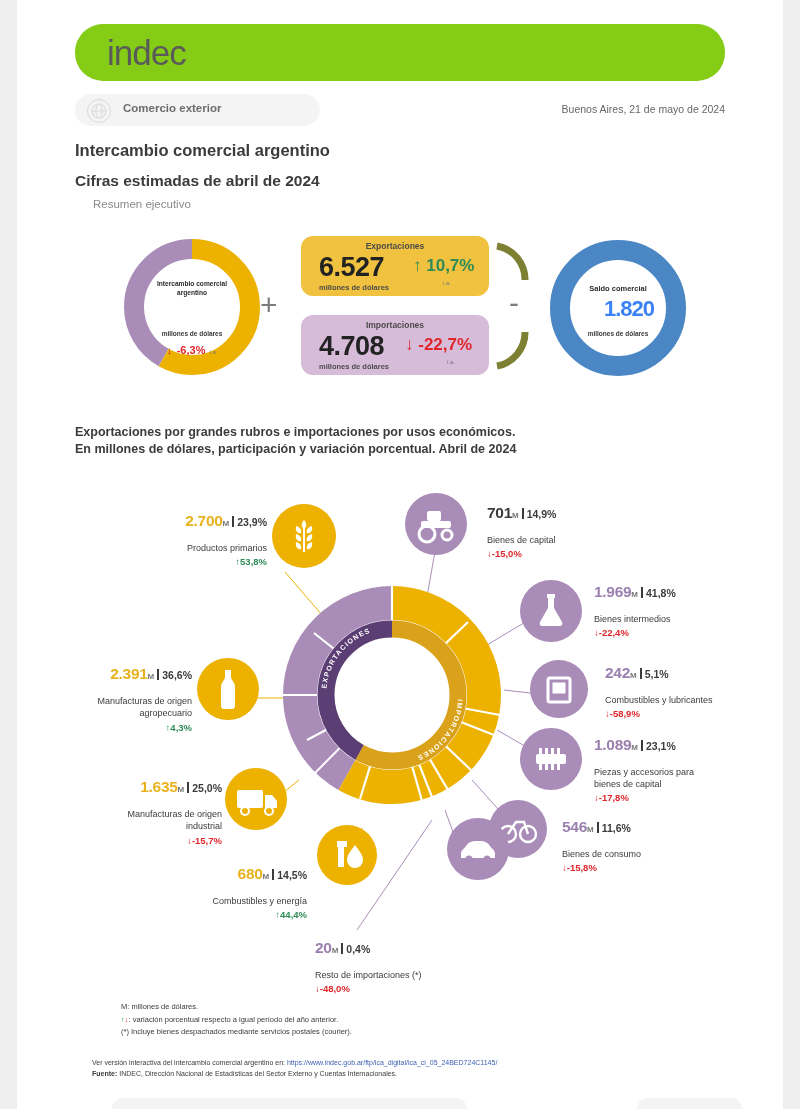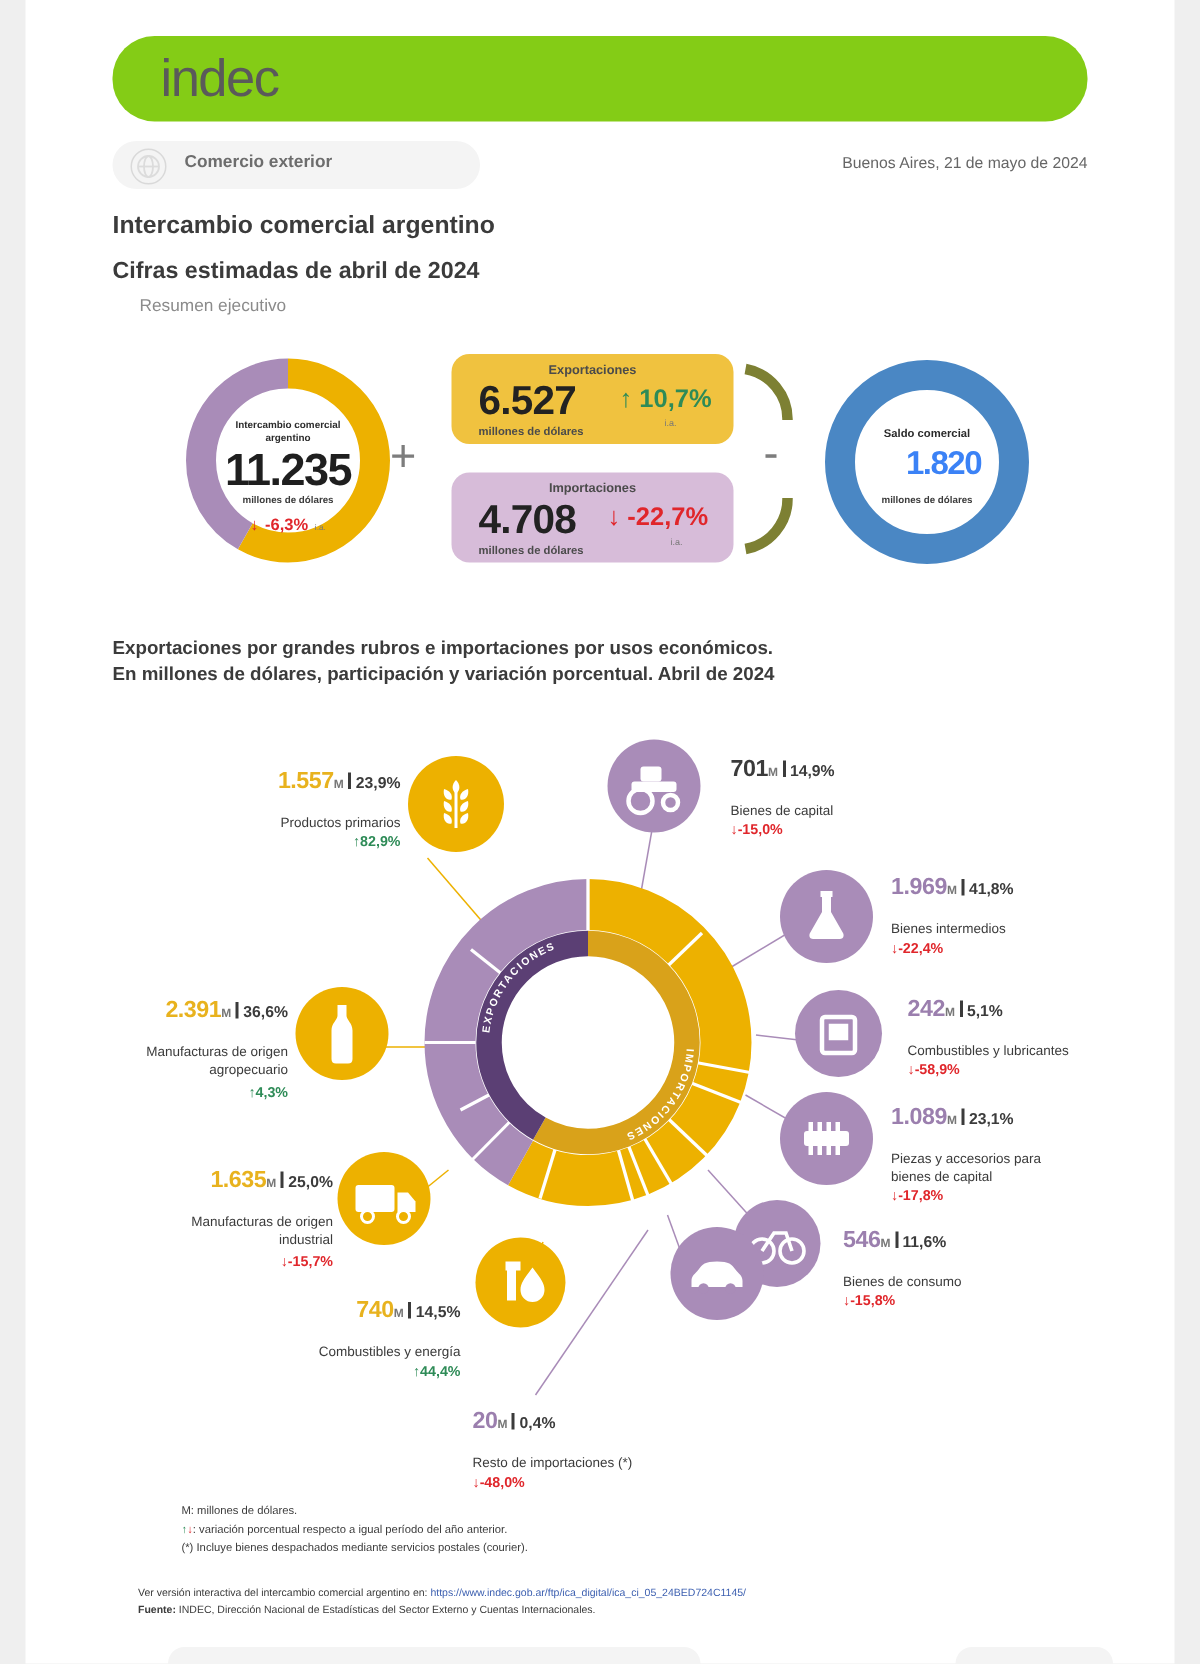--- a/index.html
+++ b/index.html
@@ -136,21 +136,20 @@
   <div class="summary">
 
     <div style="position:absolute;left:100px;top:14px;">
       <svg width="150" height="150" viewBox="0 0 150 150">
         <circle cx="75" cy="75" r="58" fill="none" stroke="#edb100" stroke-width="20" stroke-dasharray="211.7 152.6" transform="rotate(-90 75 75)"></circle>
         <circle cx="75" cy="75" r="58" fill="none" stroke="#a98cb8" stroke-width="20" stroke-dasharray="152.6 211.7" stroke-dashoffset="-211.7" transform="rotate(-90 75 75)"></circle>
       </svg>
       <div style="position:absolute;left:0;top:48px;width:150px;text-align:center;">
         <span style="font-size:6.6px;font-weight:bold;color:#2b2b2b;display:inline-block;line-height:8.5px;width:78px;">Intercambio comercial argentino</span>
       </div>
-      <div style="position:absolute;left:0;top:65px;width:150px;text-align:center;font-size:30px;font-weight:bold;color:#1f1f1f;letter-spacing:-1px;">11.235</div>
       <div style="position:absolute;left:0;top:98px;width:150px;text-align:center;font-size:6.5px;font-weight:bold;color:#3b3b3b;">millones de dólares</div>
       <div style="position:absolute;left:0;top:108px;width:150px;text-align:center;">
         <span style="color:#e0262b;font-size:11px;font-weight:bold;">↓</span>
         <span style="color:#e0262b;font-size:11px;font-weight:bold;">-6,3%</span>
         <span style="font-size:5.5px;color:#777;">i.a.</span>
       </div>
     </div>
 
     <div class="plus-sign">+</div>
     <div class="minus-sign">-</div>
@@ -265,23 +264,23 @@
         <g fill="#ffffff">
           <rect x="31" y="18" width="2" height="30"></rect>
           <path d="M32 16c3 3 3 7 0 9-3-2-3-6 0-9z"></path>
           <path d="M24 22c4 1 6 4 5 7-3 1-6-2-5-7zM40 22c-4 1-6 4-5 7 3 1 6-2 5-7z"></path>
           <path d="M24 30c4 1 6 4 5 7-3 1-6-2-5-7zM40 30c-4 1-6 4-5 7 3 1 6-2 5-7z"></path>
           <path d="M24 38c4 1 6 4 5 7-3 1-6-2-5-7zM40 38c-4 1-6 4-5 7 3 1 6-2 5-7z"></path>
         </g>
       </svg>
     </div>
     <div class="lbl" style="left:80px;top:32px;width:170px;text-align:right;">
-      <div><span class="val exp-val">1.557</span><span class="unit">M</span><span class="bar"></span><span class="share">23,9%</span></div>
+      <div><span class="val exp-val">2.700</span><span class="unit">M</span><span class="bar"></span><span class="share">23,9%</span></div>
       <div class="name">Productos primarios</div>
-      <div class="var up"><span>↑</span><span>82,9%</span></div>
+      <div class="var up"><span>↑</span><span>53,8%</span></div>
     </div>
 
     <div class="icon-circle" style="left:180px;top:178px;width:62px;height:62px;background:#edb100;">
       <svg width="62" height="62" viewBox="0 0 62 62">
         <path fill="#ffffff" d="M28 12h6v7c0 3 4 5 4 10v19c0 2-1 3-3 3h-8c-2 0-3-1-3-3V29c0-5 4-7 4-10v-7z"></path>
       </svg>
     </div>
     <div class="lbl" style="left:10px;top:185px;width:165px;text-align:right;">
       <div><span class="val exp-val">2.391</span><span class="unit">M</span><span class="bar"></span><span class="share">36,6%</span></div>
       <div class="name" style="width:120px;display:inline-block;">Manufacturas de origen agropecuario</div>
@@ -306,21 +305,21 @@
 
     <div class="icon-circle" style="left:300px;top:345px;width:60px;height:60px;background:#edb100;">
       <svg width="60" height="60" viewBox="0 0 60 60">
         <g fill="#ffffff">
           <path d="M20 16h10v6h-3v20h-6V22h-1z"></path>
           <path d="M38 20c5 7 8 10 8 15a8 8 0 0 1-16 0c0-5 3-8 8-15z"></path>
         </g>
       </svg>
     </div>
     <div class="lbl" style="left:110px;top:385px;width:180px;text-align:right;">
-      <div><span class="val exp-val">740</span><span class="unit">M</span><span class="bar"></span><span class="share">14,5%</span></div>
+      <div><span class="val exp-val">680</span><span class="unit">M</span><span class="bar"></span><span class="share">14,5%</span></div>
       <div class="name">Combustibles y energía</div>
       <div class="var up"><span>↑</span><span>44,4%</span></div>
     </div>
 
     <div class="icon-circle" style="left:388px;top:13px;width:62px;height:62px;background:#a98cb8;">
       <svg width="62" height="62" viewBox="0 0 62 62">
         <g fill="#ffffff">
           <rect x="22" y="18" width="14" height="10" rx="2"></rect>
           <rect x="16" y="28" width="30" height="7" rx="2"></rect>
           <circle cx="22" cy="41" r="8" fill="none" stroke="#ffffff" stroke-width="3"></circle>

